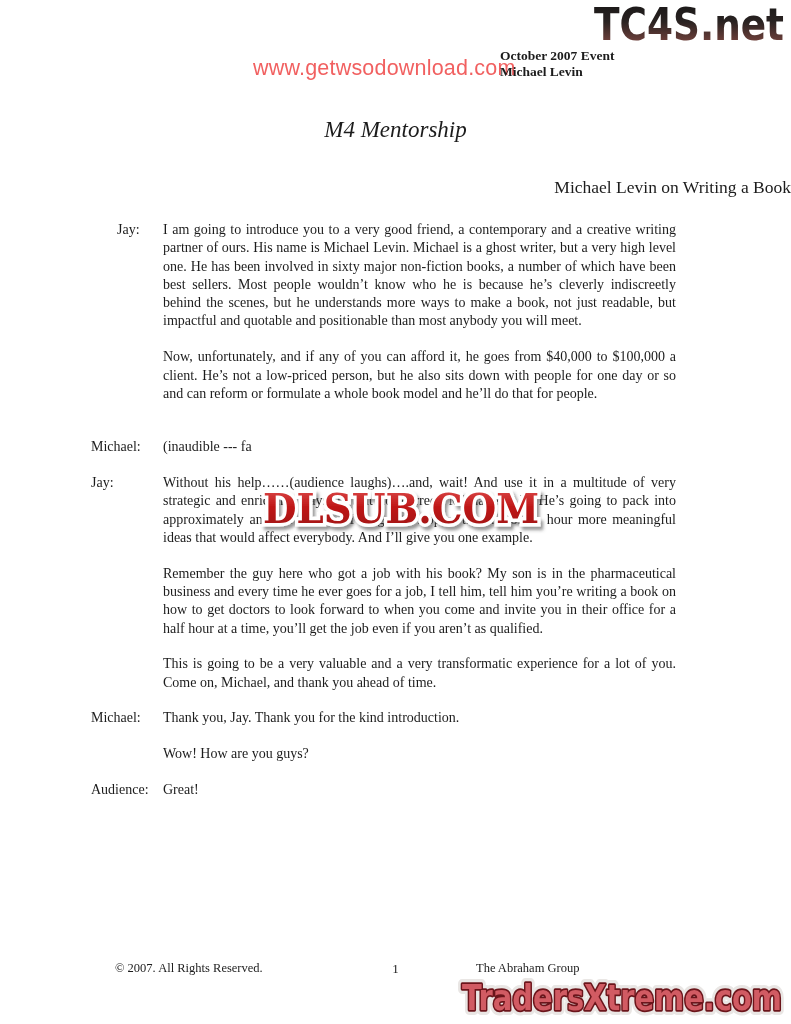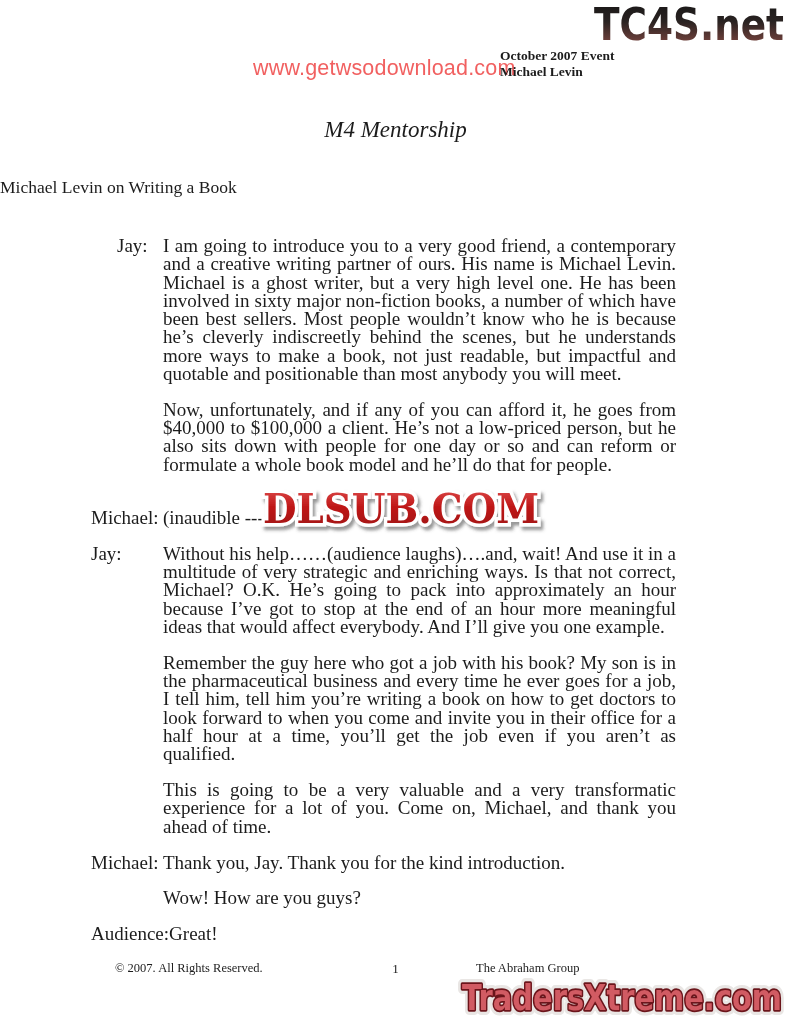--- a/index.html
+++ b/index.html
@@ -24,26 +24,26 @@
     font-family:"Liberation Sans",sans-serif;
     font-size:21.5px;letter-spacing:0.2px;
   }
   
   .doc-title{
     position:absolute;left:0;top:117px;width:791px;
     text-align:center;font-size:23px;font-style:italic;
   }
   .doc-subtitle{
     position:absolute;left:0;top:177px;width:791px;
-    text-align:left;font-size:17.5px;
+    text-align:right;font-size:17.5px;
   }
   
   .transcript{
     position:absolute;left:91px;top:221px;width:585px;
-    font-size:19px;line-height:18.3px;margin-top:16px;
+    font-size:14px;line-height:18.3px;
   }
   .row{display:flex;margin-bottom:17.5px;}
   .speaker{flex:0 0 72px;white-space:nowrap;}
   .speaker.indent{padding-left:26px;flex-basis:46px;}
   .ptext{margin:0;flex:1;text-align:justify;}
   
   .footer-left{position:absolute;left:115px;top:961px;font-size:12.5px;}
   .footer-page{position:absolute;left:0;top:961px;width:791px;text-align:center;font-size:13px;}
   .footer-right{position:absolute;left:476px;top:961px;width:200px;text-align:left;font-size:12.5px;}
   

